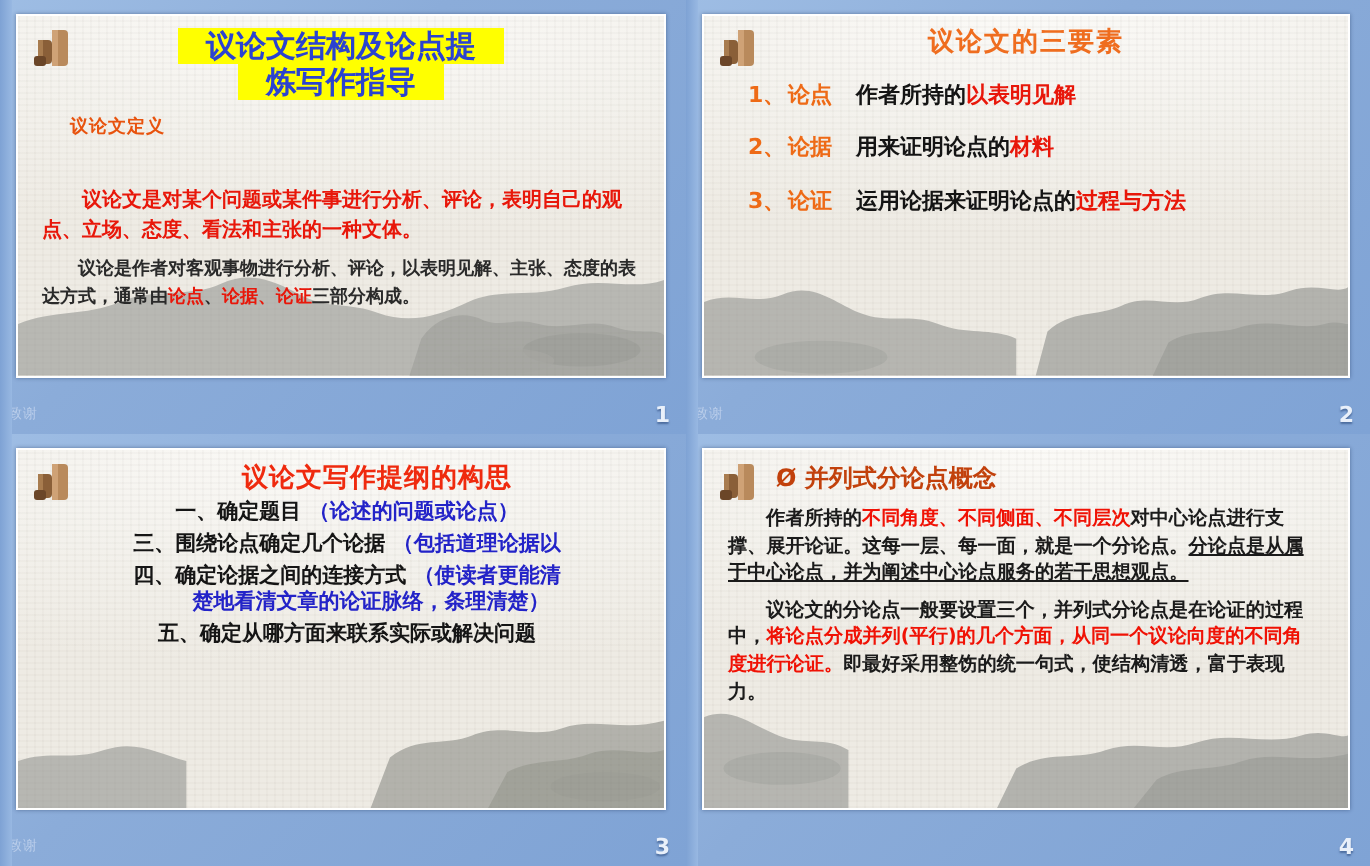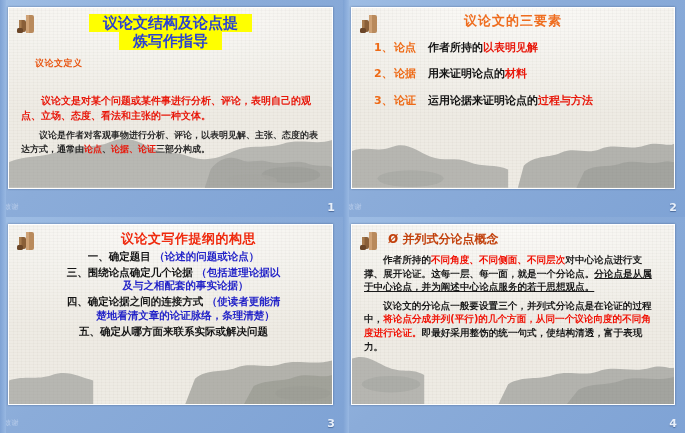--- a/index.html
+++ b/index.html
@@ -255,21 +255,21 @@
           <rect x="4" y="8" width="7" height="12" rx="2" fill="#8a5f38"></rect>
           <rect x="4" y="8" width="2.5" height="12" fill="#a87c4f"></rect>
           <rect x="2" y="16" width="6" height="5" rx="1.5" fill="#6b4628"></rect>
         </svg>
       </div>
 
       <div class="content">
         <div class="title-orange-left">议论文写作提纲的构思</div>
         <div class="s3list">
           <div class="s3row"><span>一、确定题目 </span><span class="blue">（论述的问题或论点）</span></div>
-          <div class="s3row"><span>三、围绕论点确定几个论据 </span><span class="blue">（包括道理论据以</span><span class="s3cont">及与之相配套的事实论据）</span></div>
+          <div class="s3row"><span>三、围绕论点确定几个论据 </span><span class="blue">（包括道理论据以</span></div>
           <div class="s3row"><span>四、确定论据之间的连接方式 </span><span class="blue">（使读者更能清</span><span class="s3cont">楚地看清文章的论证脉络，条理清楚）</span></div>
           <div class="s3row"><span>五、确定从哪方面来联系实际或解决问题</span></div>
         </div>
       </div>
     </div>
     <div class="footer">
       <div class="foot-left">致谢</div>
       <div class="pagenum">3</div>
     </div>
   </div>

